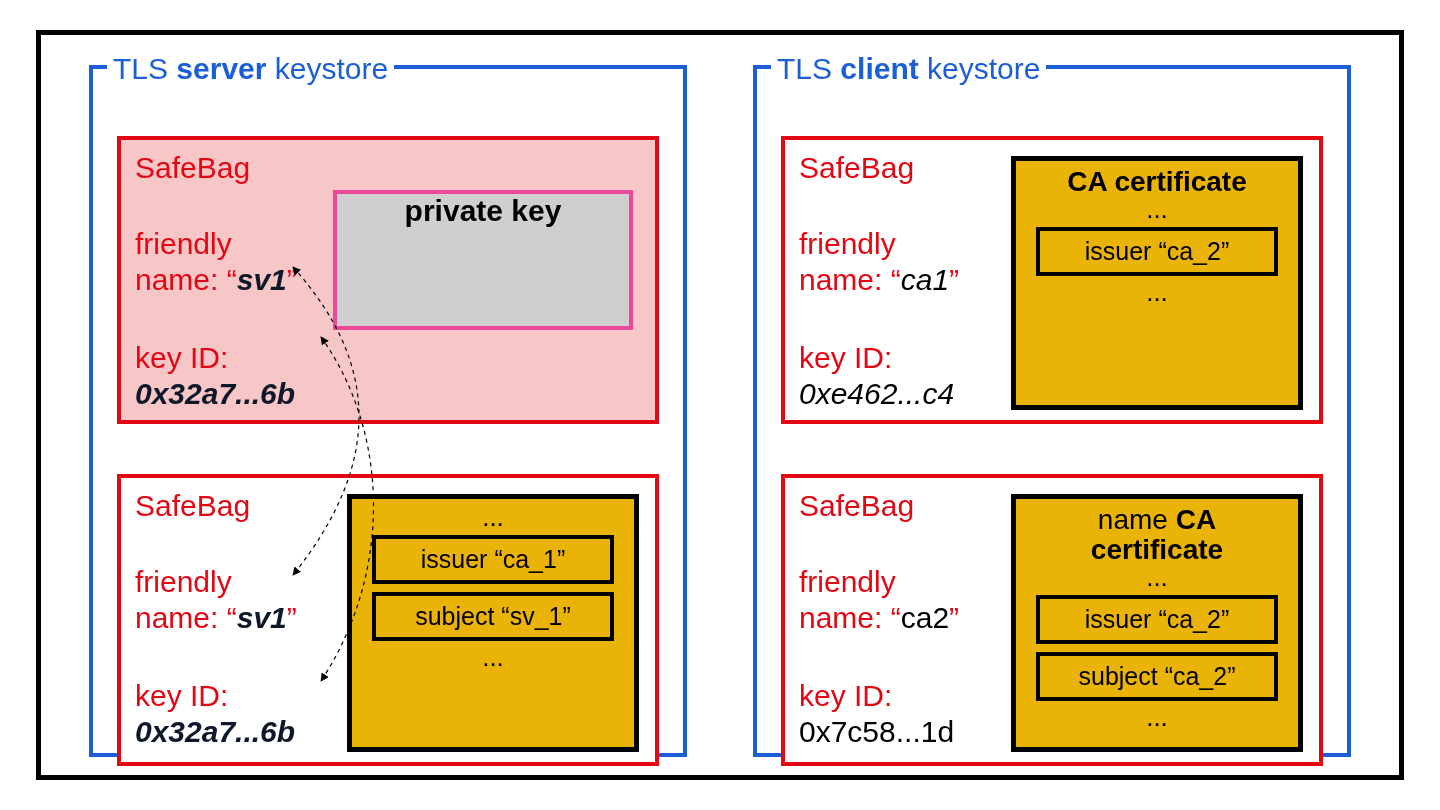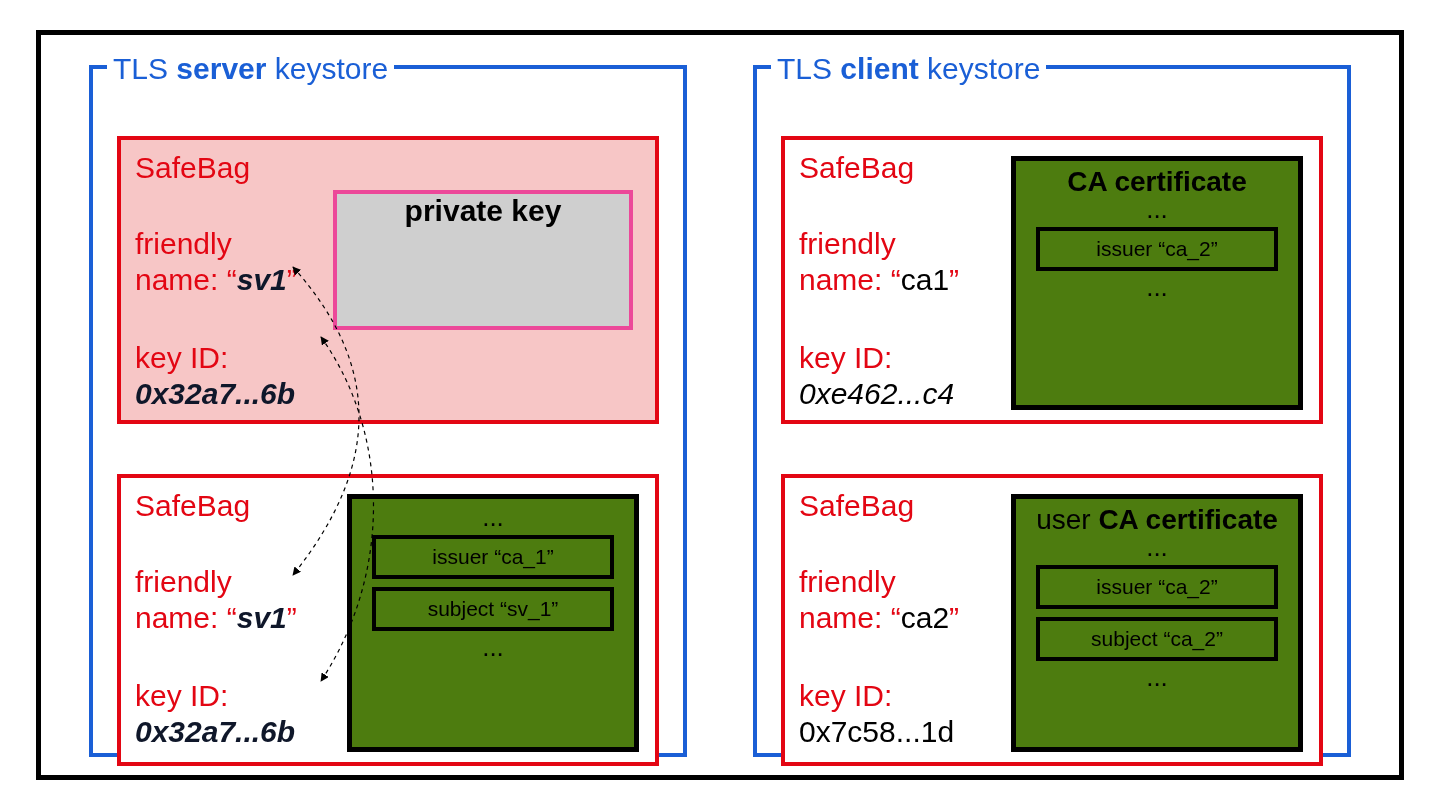--- a/index.html
+++ b/index.html
@@ -71,21 +71,21 @@
     box-sizing: border-box;
     display: flex;
     justify-content: center;
     font-size: 30px;
     font-weight: bold;
     color: #000;
   }
   .cert-box {
     position: absolute;
     border: 5px solid #000;
-    background: #4d7c0f;
+    background: #eab308;
     box-sizing: border-box;
     padding: 6px 14px 4px 14px;
     text-align: center;
   }
   .cert-title {
     font-size: 28px;
     font-weight: bold;
     color: #000;
     line-height: 30px;
   }
@@ -101,21 +101,21 @@
   .dots-bottom {
     font-size: 26px;
     color: #000;
     line-height: 20px;
     margin-top: 6px;
   }
   .attr-box {
     border: 4px solid #000;
     margin: 8px 6px 0 6px;
     padding: 6px 6px 6px 6px;
-    font-size: 21px;
+    font-size: 25px;
     color: #000;
     box-sizing: border-box;
   }
   svg.arrows {
     position: absolute;
     left: 0;
     top: 0;
     pointer-events: none;
   }
 </style>
@@ -166,21 +166,21 @@
 
     <div class="keystore" style="left:712px; top:30px; width:598px; height:692px;">
       <div class="keystore-label">
         <span>TLS </span><b>client</b><span> keystore</span>
       </div>
 
       <div class="safebag" style="left:24px; top:36px; width:542px; height:288px;">
         <div class="field-block" style="top:10px;">SafeBag</div>
         <div class="field-block" style="top:86px;">
           <span>friendly</span><br>
-          <span>name: “</span><span class="black" style="">ca1</span><span>”</span>
+          <span>name: “</span><span class="black" style="font-style:italic">ca1</span><span>”</span>
         </div>
         <div class="field-block" style="top:200px;">
           <span>key ID:</span><br>
           <span class="black" style="font-style:italic">0xe462...c4</span>
         </div>
         <div class="cert-box" style="left:226px; top:16px; width:292px; height:254px;">
           <div class="cert-title">CA certificate</div>
           <div class="dots">...</div>
           <div class="attr-box">issuer “ca_2”</div>
           <div class="dots-bottom">...</div>
@@ -192,21 +192,21 @@
         <div class="field-block" style="top:86px;">
           <span>friendly</span><br>
           <span>name: “</span><span class="black" style="">ca2</span><span>”</span>
         </div>
         <div class="field-block" style="top:200px;">
           <span>key ID:</span><br>
           <span class="black" style="">0x7c58...1d</span>
         </div>
         <div class="cert-box" style="left:226px; top:16px; width:292px; height:258px;">
           <div class="cert-title">
-            <span class="lite">user </span><span>CA certificate</span>
+            <span class="lite">name </span><span>CA certificate</span>
           </div>
           <div class="dots">...</div>
           <div class="attr-box">issuer “ca_2”</div>
           <div class="attr-box">subject “ca_2”</div>
           <div class="dots-bottom">...</div>
         </div>
       </div>
     </div>
 
     <svg class="arrows" width="1368" height="750">

